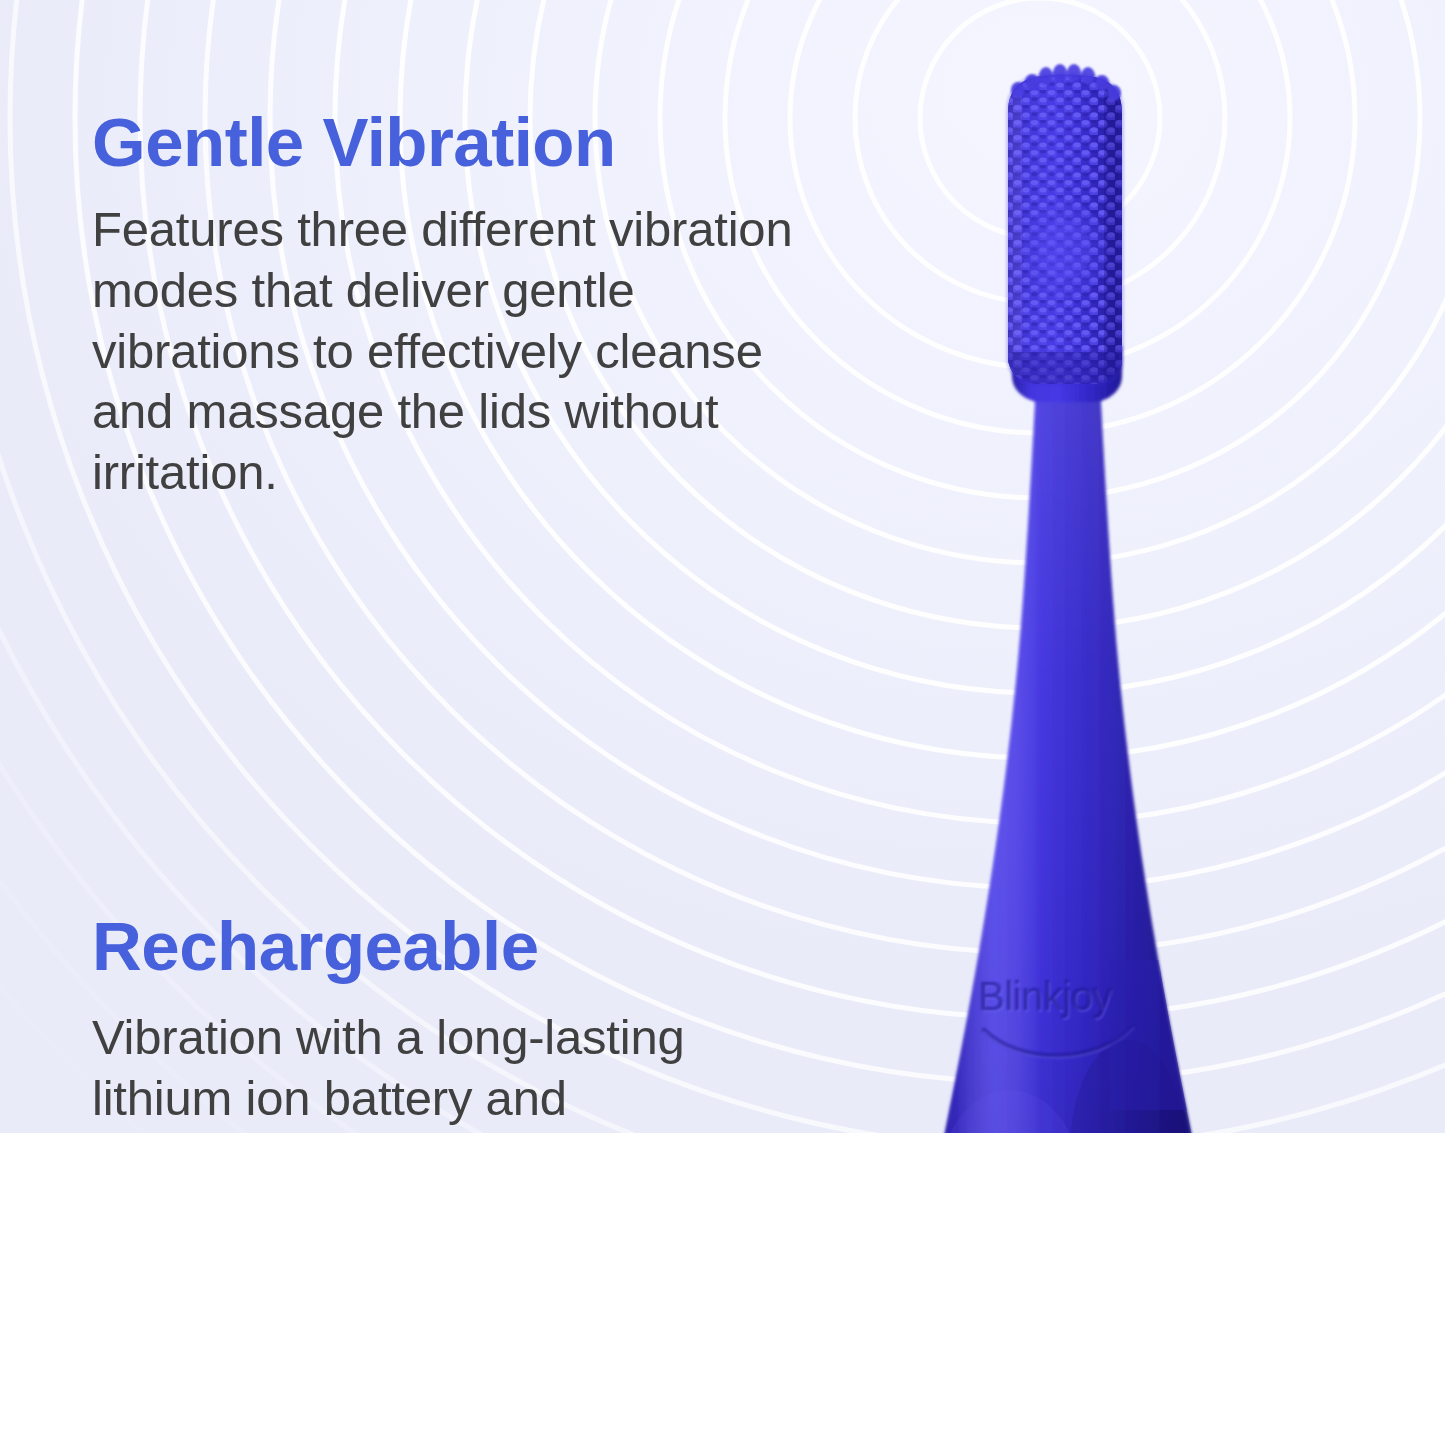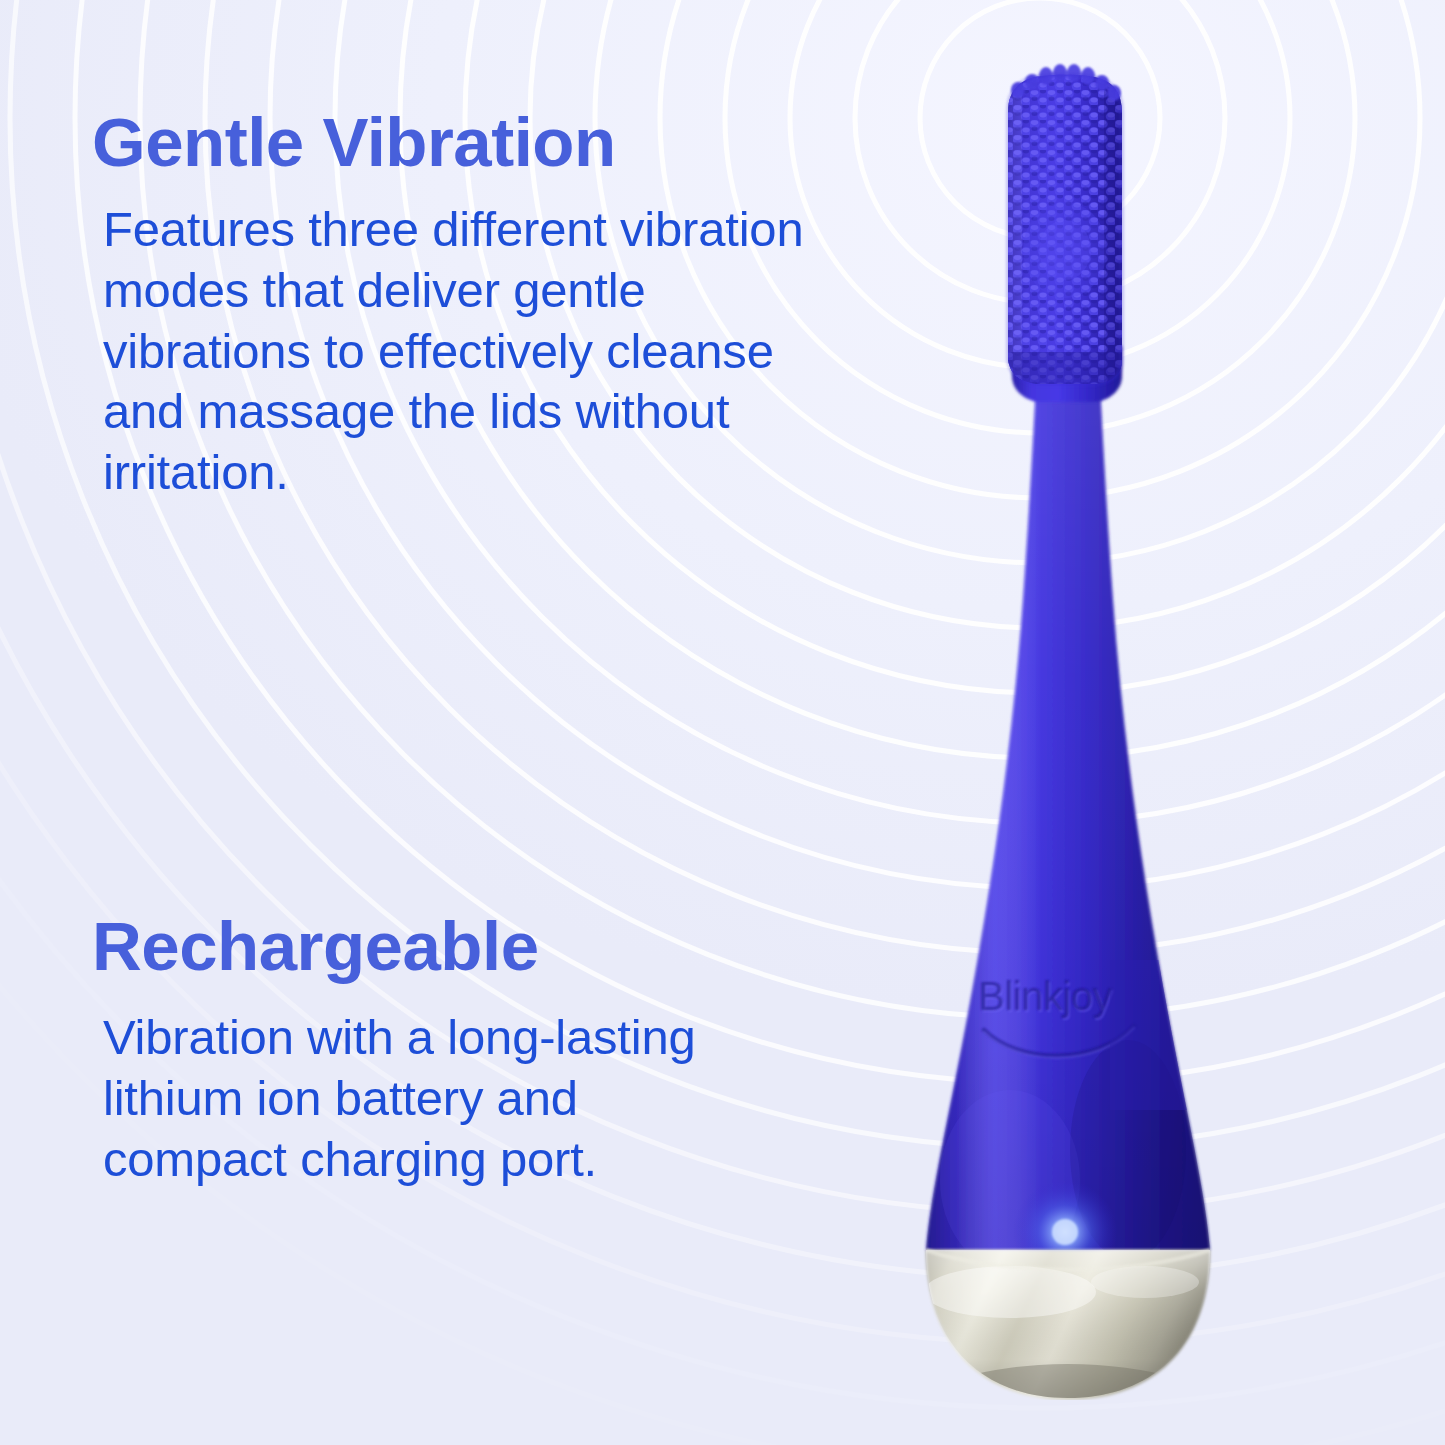--- a/index.html
+++ b/index.html
@@ -4,21 +4,21 @@
 <title>Blinkjoy Feature Panel</title>
 <style>
   html, body {
     margin: 0;
     padding: 0;
     background: #ffffff;
   }
   #canvas {
     position: relative;
     width: 1445px;
-    height: 1445px;
+    height: 1133px;
     overflow: hidden;
     background: #eef0fc;
     font-family: "Liberation Sans", "DejaVu Sans", sans-serif;
   }
 
   
   #bg-arcs {
     position: absolute;
     inset: 0;
     width: 1445px;
@@ -44,26 +44,26 @@
   .feature-heading {
     margin: 0;
     font-size: 69px;
     line-height: 1.0;
     font-weight: 700;
     letter-spacing: -0.5px;
     color: #4760db;
     font-family: "Liberation Sans", "DejaVu Sans", sans-serif;
   }
   .feature-body {
-    margin: 22px 0 0 11px;
+    margin: 22px 0 0 0;
     font-size: 49px;
     line-height: 1.24;
     font-weight: 400;
     letter-spacing: -0.2px;
-    color: #1d4ed8;
+    color: #404040;
     font-family: "Liberation Sans", "DejaVu Sans", sans-serif;
     max-width: 740px;
   }
   #block-recharge .feature-body { margin-top: 26px; max-width: 660px; }
 
   
   #product {
     position: absolute;
     left: 860px;
     top: 60px;

